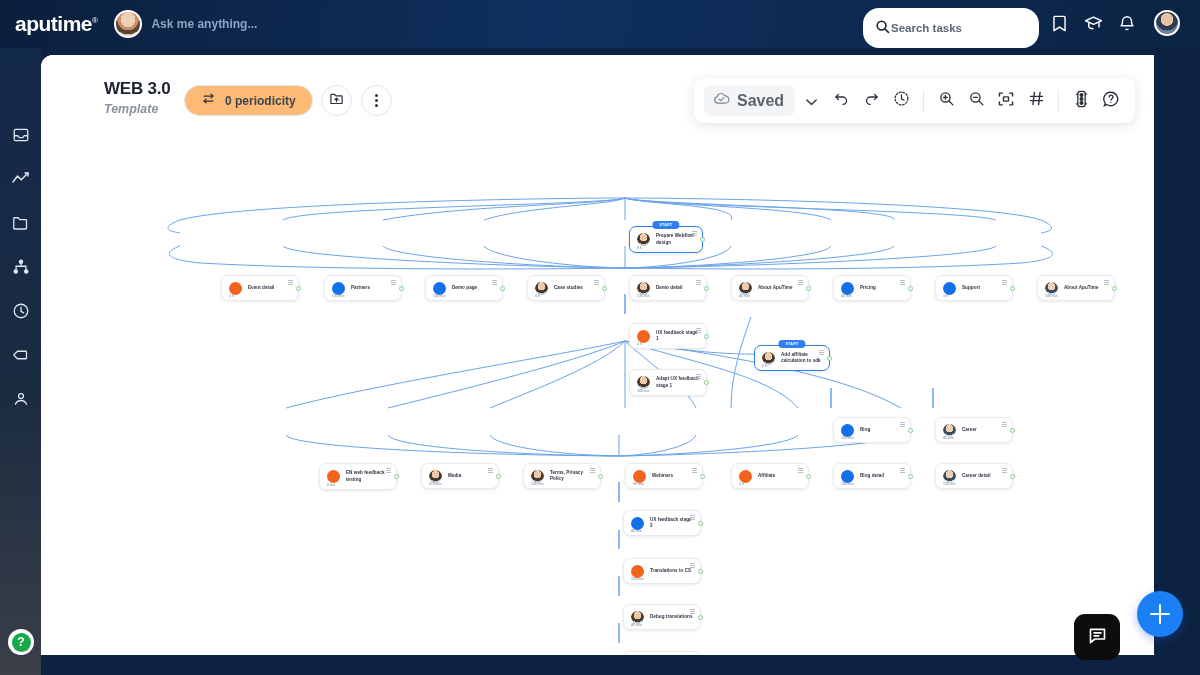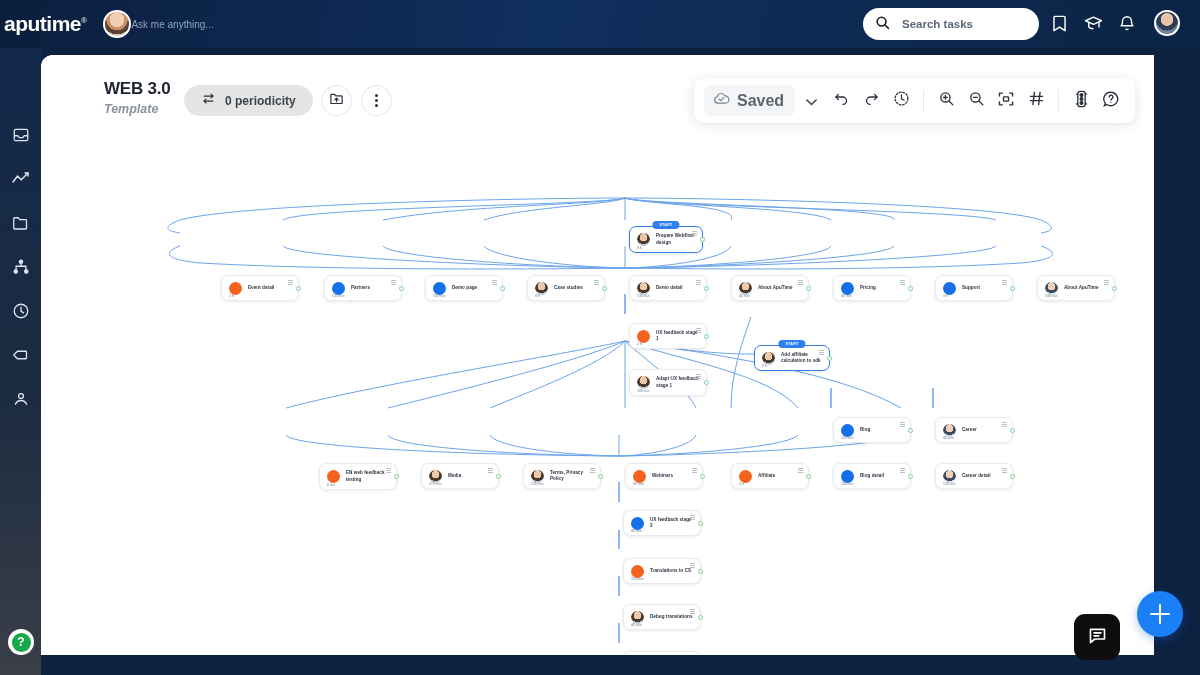--- a/index.html
+++ b/index.html
@@ -10,35 +10,35 @@
     position: relative;
   }
 
   
   .topbar {
     position: absolute; left: 0; top: 0; width: 1200px; height: 48px;
     background: linear-gradient(100deg, #0b1f3d 0%, #0f2f5e 45%, #0b2444 100%);
     display: flex; align-items: center; z-index: 40;
   }
   .brand {
-    margin-left: 4px; color: #fff; font-size: 21px; font-weight: 700;
+    margin-left: 15px; color: #fff; font-size: 21px; font-weight: 700;
     letter-spacing: -0.5px; position: relative;
   }
   .brand sup { font-size: 8px; vertical-align: super; font-weight: 400; }
   .ask-avatar {
     width: 28px; height: 28px; border-radius: 50%; margin-left: 17px;
     background: radial-gradient(circle at 50% 32%, #f0cfb4 0 36%, #c98f6a 37% 52%, #5c4232 53% 72%, #dccab8 73% 100%);
     border: 2px solid #fff; flex: 0 0 auto;
   }
-  .ask-text { color: #8ea4c0; font-size: 10px; }
+  .ask-text { margin-left: 9px; color: #8ea4c0; font-size: 12px; font-weight: bold; }
 
   .search-box {
-    position: absolute; left: 863px; top: 8px; width: 176px; height: 32px;
+    position: absolute; left: 863px; top: 8px; width: 176px; height: 40px;
     background: #fff; border-radius: 16px; display: flex; align-items: center;
-    padding: 0 12px; gap: 12px;
+    padding: 0 12px; gap: 1px;
   }
   .search-box input {
     border: 0; outline: 0; font-size: 11.5px; font-weight: 700;
     color: #3b4758; font-family: "Liberation Sans", sans-serif; width: 120px;
     background: transparent;
   }
   .search-box input::placeholder { color: #5a6877; font-weight: 700; }
 
   .top-icons { position: absolute; left: 1050px; top: 11px; display: flex; gap: 14px; align-items: center; }
   .top-icons svg { display: block; }
@@ -75,21 +75,21 @@
 
   
   .back-chev { position: absolute; left: 30px; top: 90px; cursor: pointer; }
   .title-block { position: absolute; left: 104px; top: 79px; }
   .title-main { font-size: 17px; font-weight: 700; color: #1b2330; letter-spacing: -0.2px; }
   .title-sub { font-size: 12.5px; font-weight: 700; color: #8a929e; margin-top: 3px; font-style: italic; }
 
   .pill {
     position: absolute; left: 184px; top: 85px; height: 31px;
     border: 1.3px solid #e2e5ea; border-radius: 16px; display: flex; align-items: center;
-    gap: 9px; padding: 0 16px; cursor: pointer; background: #e5e5e5;
+    gap: 9px; padding: 0 16px; cursor: pointer; background: #fdba74;
   }
   .pill-label { font-size: 12px; font-weight: 700; color: #3d4插; color: #3d454f; }
 
   .rbtn {
     position: absolute; top: 85px; width: 31px; height: 31px; border-radius: 50%;
     border: 1.3px solid #e2e5ea; background: #fff; display: flex; align-items: center;
     justify-content: center; cursor: pointer;
   }
   .rbtn.folder { left: 321px; }
   .rbtn.dots { left: 361px; }

